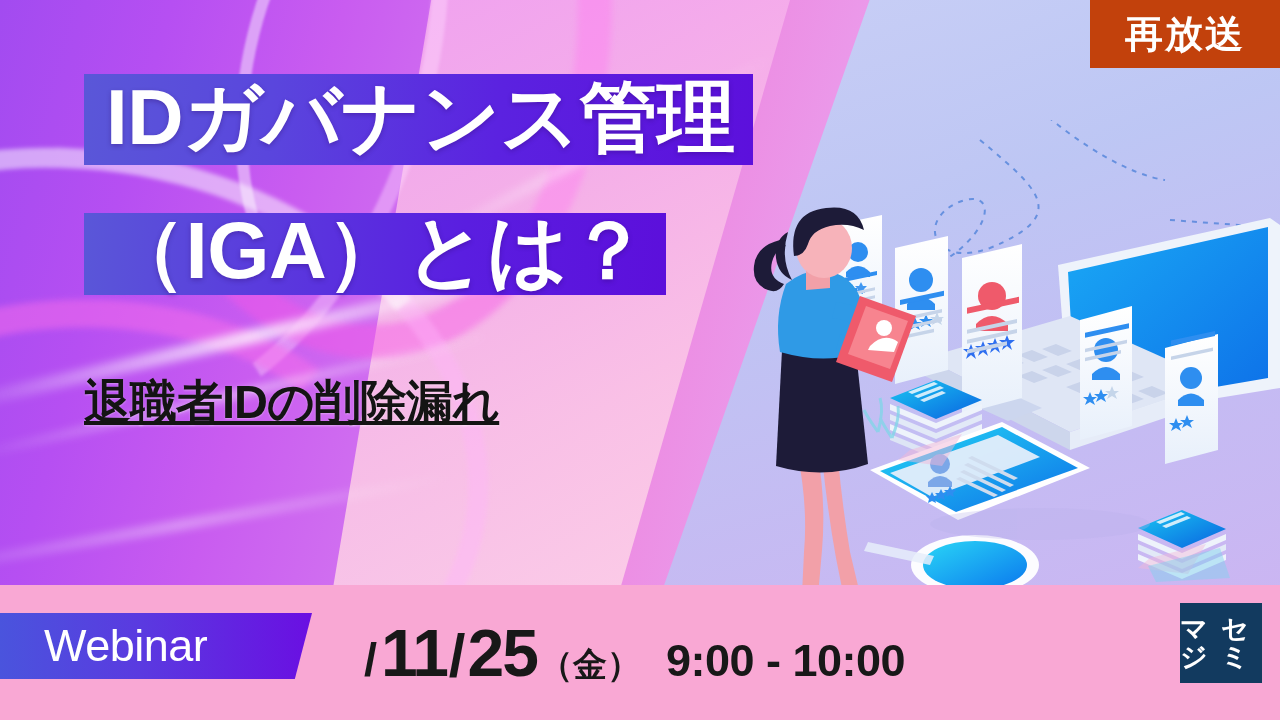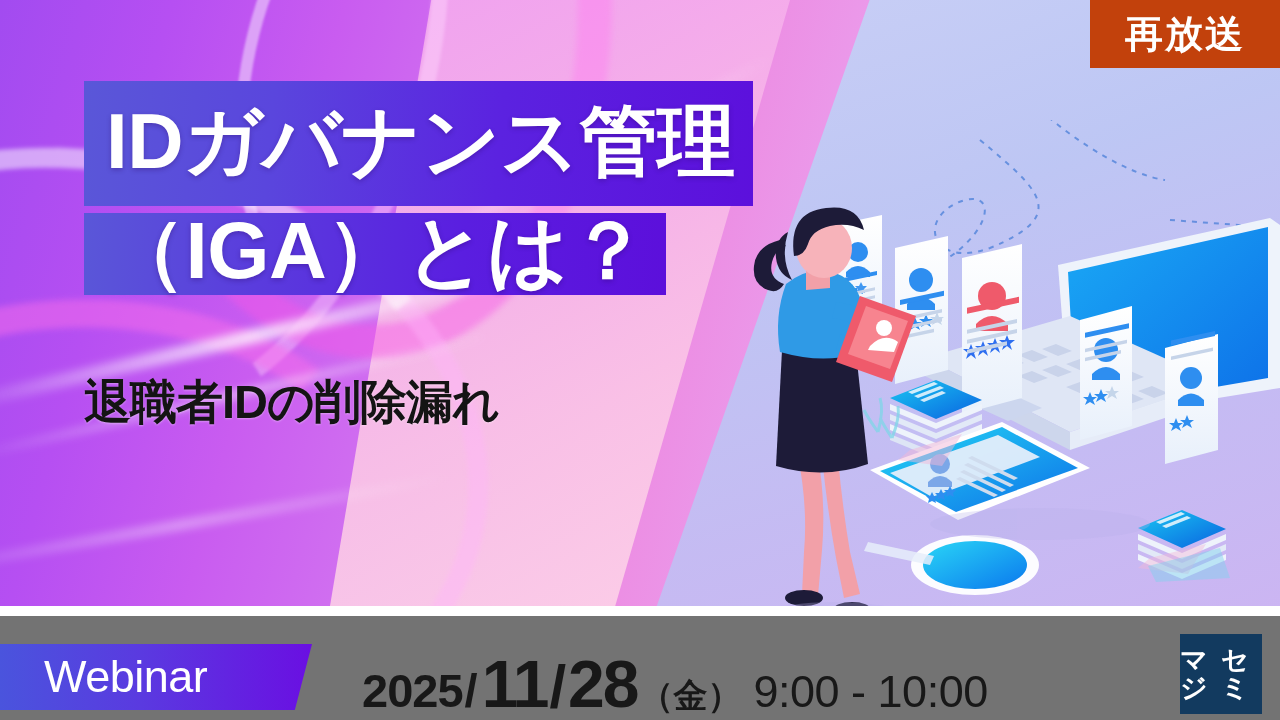--- a/index.html
+++ b/index.html
@@ -77,82 +77,82 @@
     position:absolute;
     display:flex; align-items:center;
     padding:0 18px 6px 22px;
     color:#fff;
     font-weight:bold;
     letter-spacing:-.5px;
     white-space:nowrap;
     text-shadow:0 2px 5px rgba(40,0,90,.30);
   }
   #band1 {
-    left:84px; top:81px; height:125px;
+    left:84px; top:74px; height:91px;
     font-size:78px; line-height:1;
     background:linear-gradient(95deg,#5a57d8 0%, #5a46dd 28%, #5b22e0 62%, #5c10dc 100%);
   }
   #band2 {
     left:84px; top:213px; height:82px;
     font-size:80px; line-height:1;
     background:linear-gradient(95deg,#5a57d8 0%, #5a3cdd 30%, #5a1ee0 65%, #5c0fdb 100%);
   }
 
   
   .subtitle {
     position:absolute; left:84px; top:368px;
     color:#141414;
     font-weight:bold;
     font-size:47px;
     line-height:68px;
     letter-spacing:-1px;
     white-space:nowrap;
     text-shadow:0 1px 2px rgba(255,255,255,.35);
   }
-  .subtitle div { height:68px; }
+  .subtitle div { height:68px;text-decoration:underline; }
 
   
   #rebroadcast {
     position:absolute; right:0; top:0;
     width:190px; height:68px;
     background:#c2410c;
     display:flex; align-items:center; justify-content:center;
     color:#fff; font-weight:bold; font-size:38px;
     letter-spacing:2px;
   }
 
   
   .illus { position:absolute; left:740px; top:120px; width:540px; height:486px; }
   .illus svg { display:block; width:100%; height:100%; }
 
   
   .footer {
-    position:absolute; left:0; bottom:0; width:1280px; height:104px;
-    background:#737373;
+    position:absolute; left:0; bottom:0; width:1280px; height:135px;
+    background:#f9a8d4;
   }
   #webinar-badge {
     position:absolute; left:0; top:28px;
     width:312px; height:66px;
     background:linear-gradient(90deg,#4a54dd 0%, #5a3ae0 45%, #6a0fe2 100%);
     clip-path:polygon(0 0, 100% 0, 94.5% 100%, 0 100%);
     display:flex; align-items:center;
     color:#fff; font-size:45px; font-weight:normal;
     padding-left:44px; letter-spacing:-.5px;
   }
   .date-line {
     position:absolute; left:362px; top:30px;
     display:flex; align-items:baseline;
     color:#181818; white-space:nowrap;
   }
   .d-year  { font-size:47px; font-weight:bold; letter-spacing:-1px; }
   .d-slash { font-size:47px; font-weight:bold; margin:0 4px 0 2px; }
   .d-big   { font-size:66px; font-weight:bold; letter-spacing:-2px; }
   .d-bigslash { font-size:60px; font-weight:bold; margin:0 2px; }
   .d-dow   { font-size:34px; font-weight:bold; margin-left:2px; }
-  .d-time  { font-size:45px; font-weight:normal; margin-left:12px; letter-spacing:-.5px; }
+  .d-time  { font-size:45px; font-weight:bold; margin-left:25px; letter-spacing:-.5px; }
 
   #logo {
     position:absolute; right:18px; top:18px;
     width:82px; height:80px;
     background:#123a5f;
     color:#fff; font-weight:bold; font-size:27px;
     display:flex; align-items:center; justify-content:center;
     line-height:1.05; letter-spacing:.5px;
   }
 </style>
@@ -438,25 +438,24 @@
   <div class="subtitle">
     <div>退職者IDの削除漏れ</div>
   </div>
 
   <div id="rebroadcast">再放送</div>
 
   <div class="footer">
     <div id="webinar-badge">Webinar</div>
 
     <div class="date-line">
-      <span class="d-year">2025</span>
       <span class="d-slash">/</span>
       <span class="d-big">11</span>
       <span class="d-bigslash">/</span>
-      <span class="d-big">28</span>
+      <span class="d-big">25</span>
       <span class="d-dow">（金）</span>
       <span class="d-time">9:00 - 10:00</span>
     </div>
 
     <div id="logo">
       <span>マジ</span>
       <span>セミ</span>
     </div>
   </div>
 

